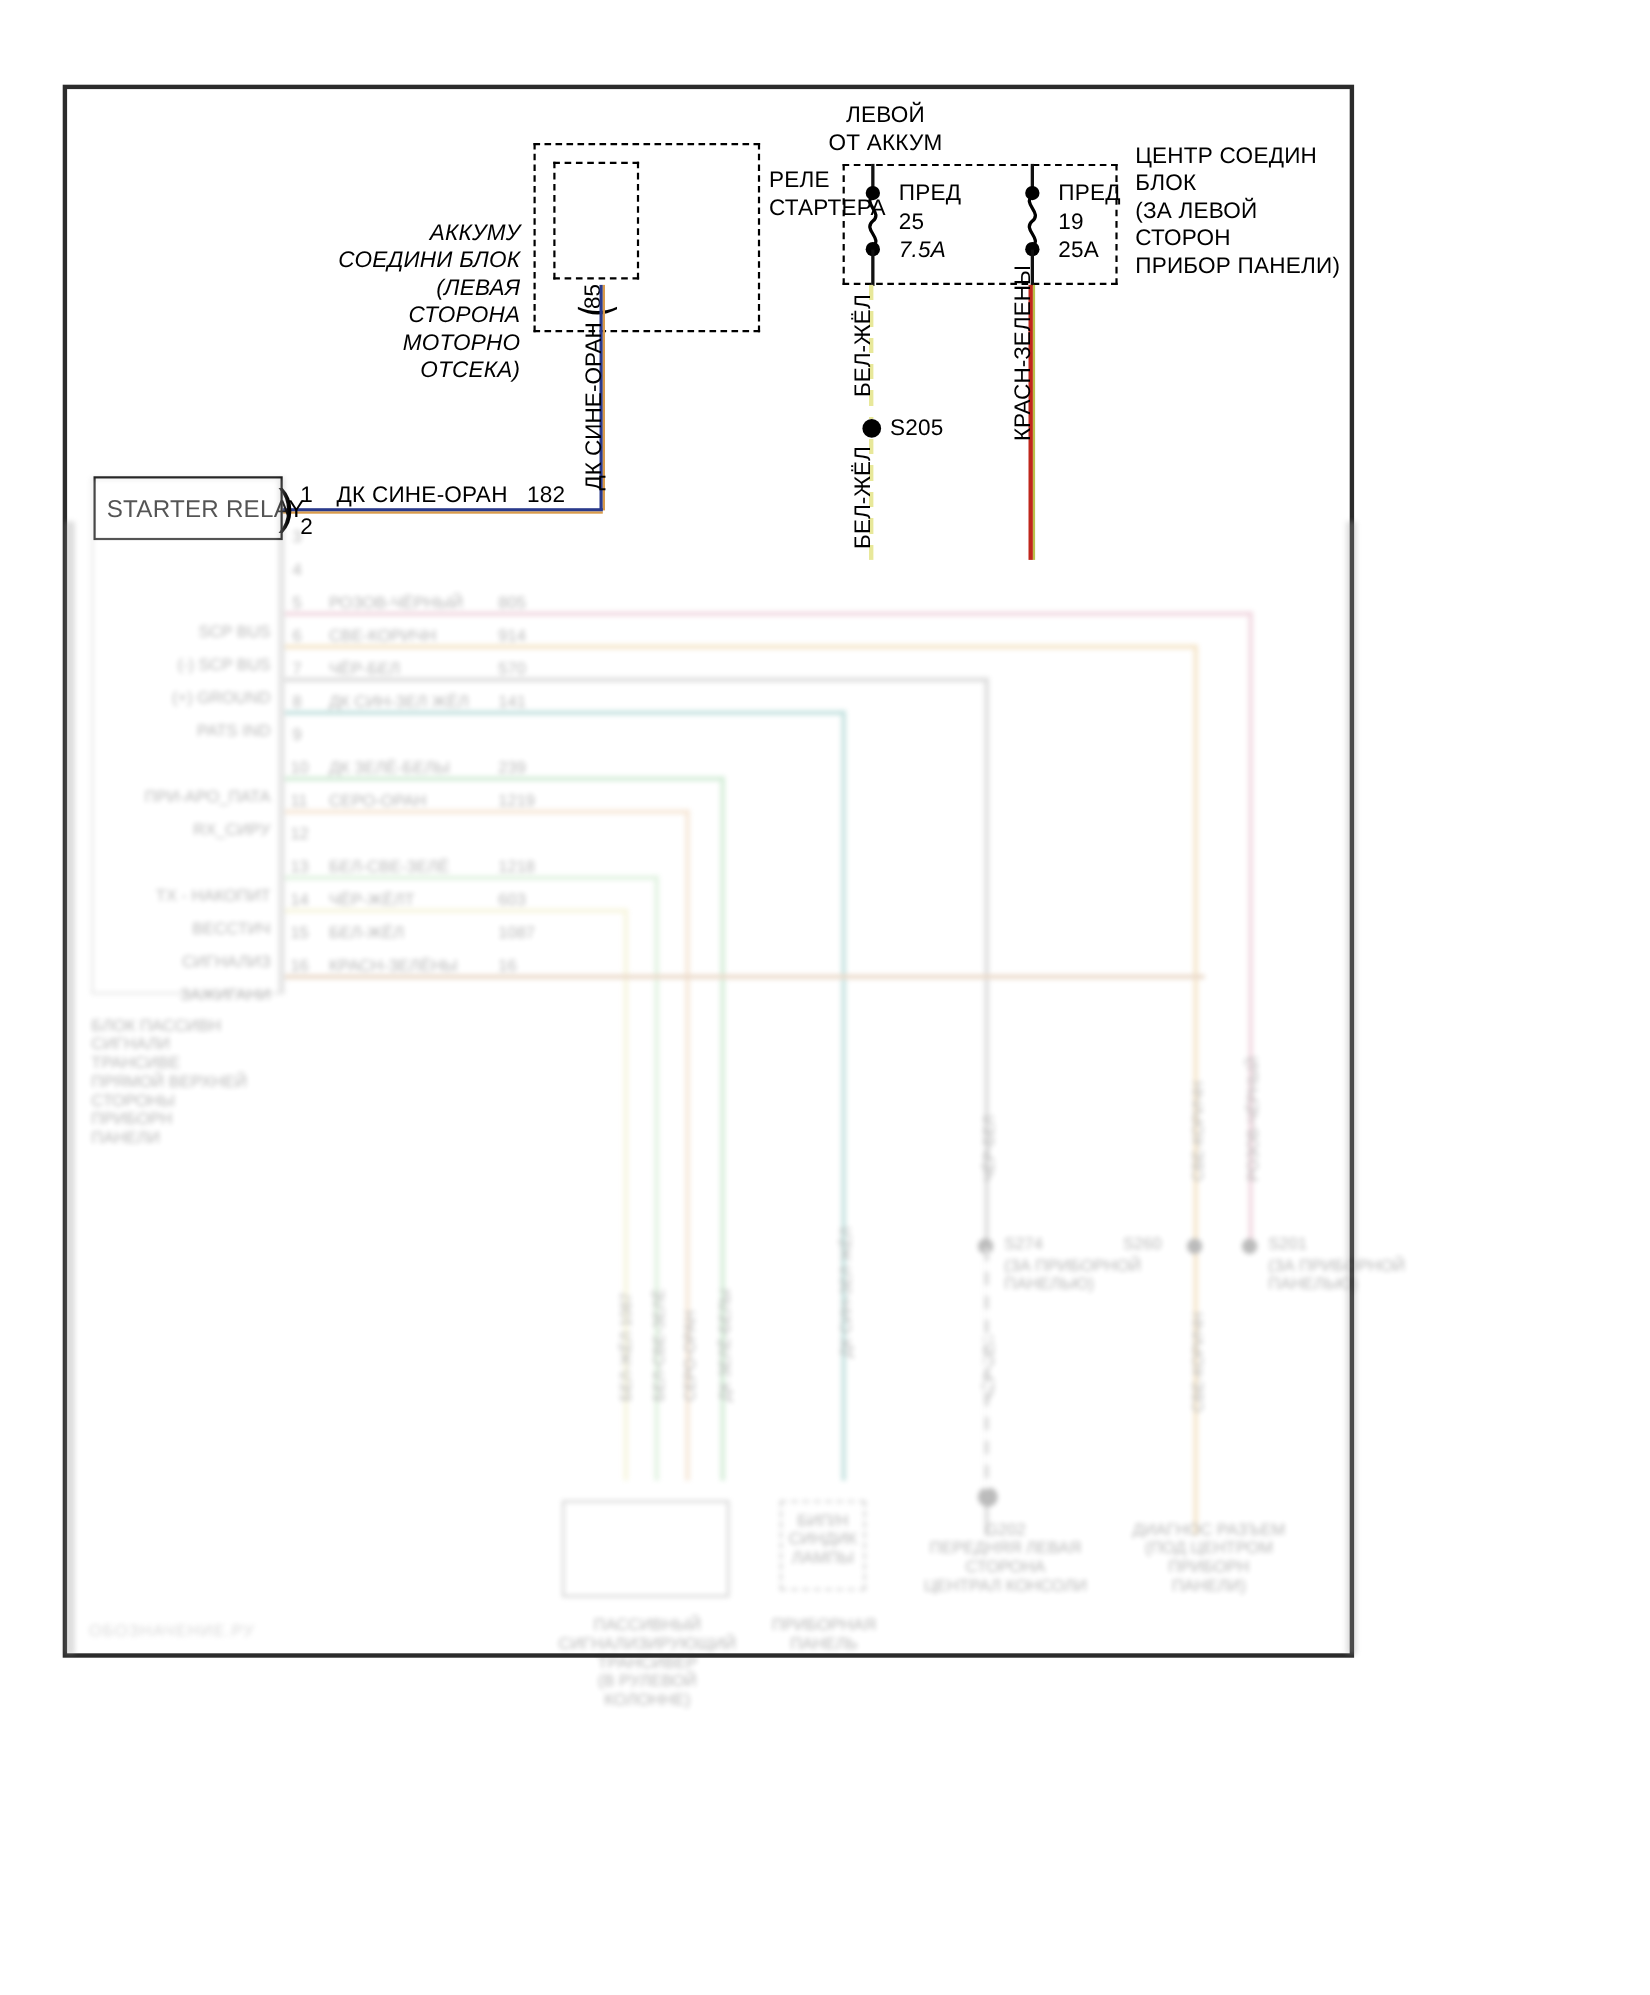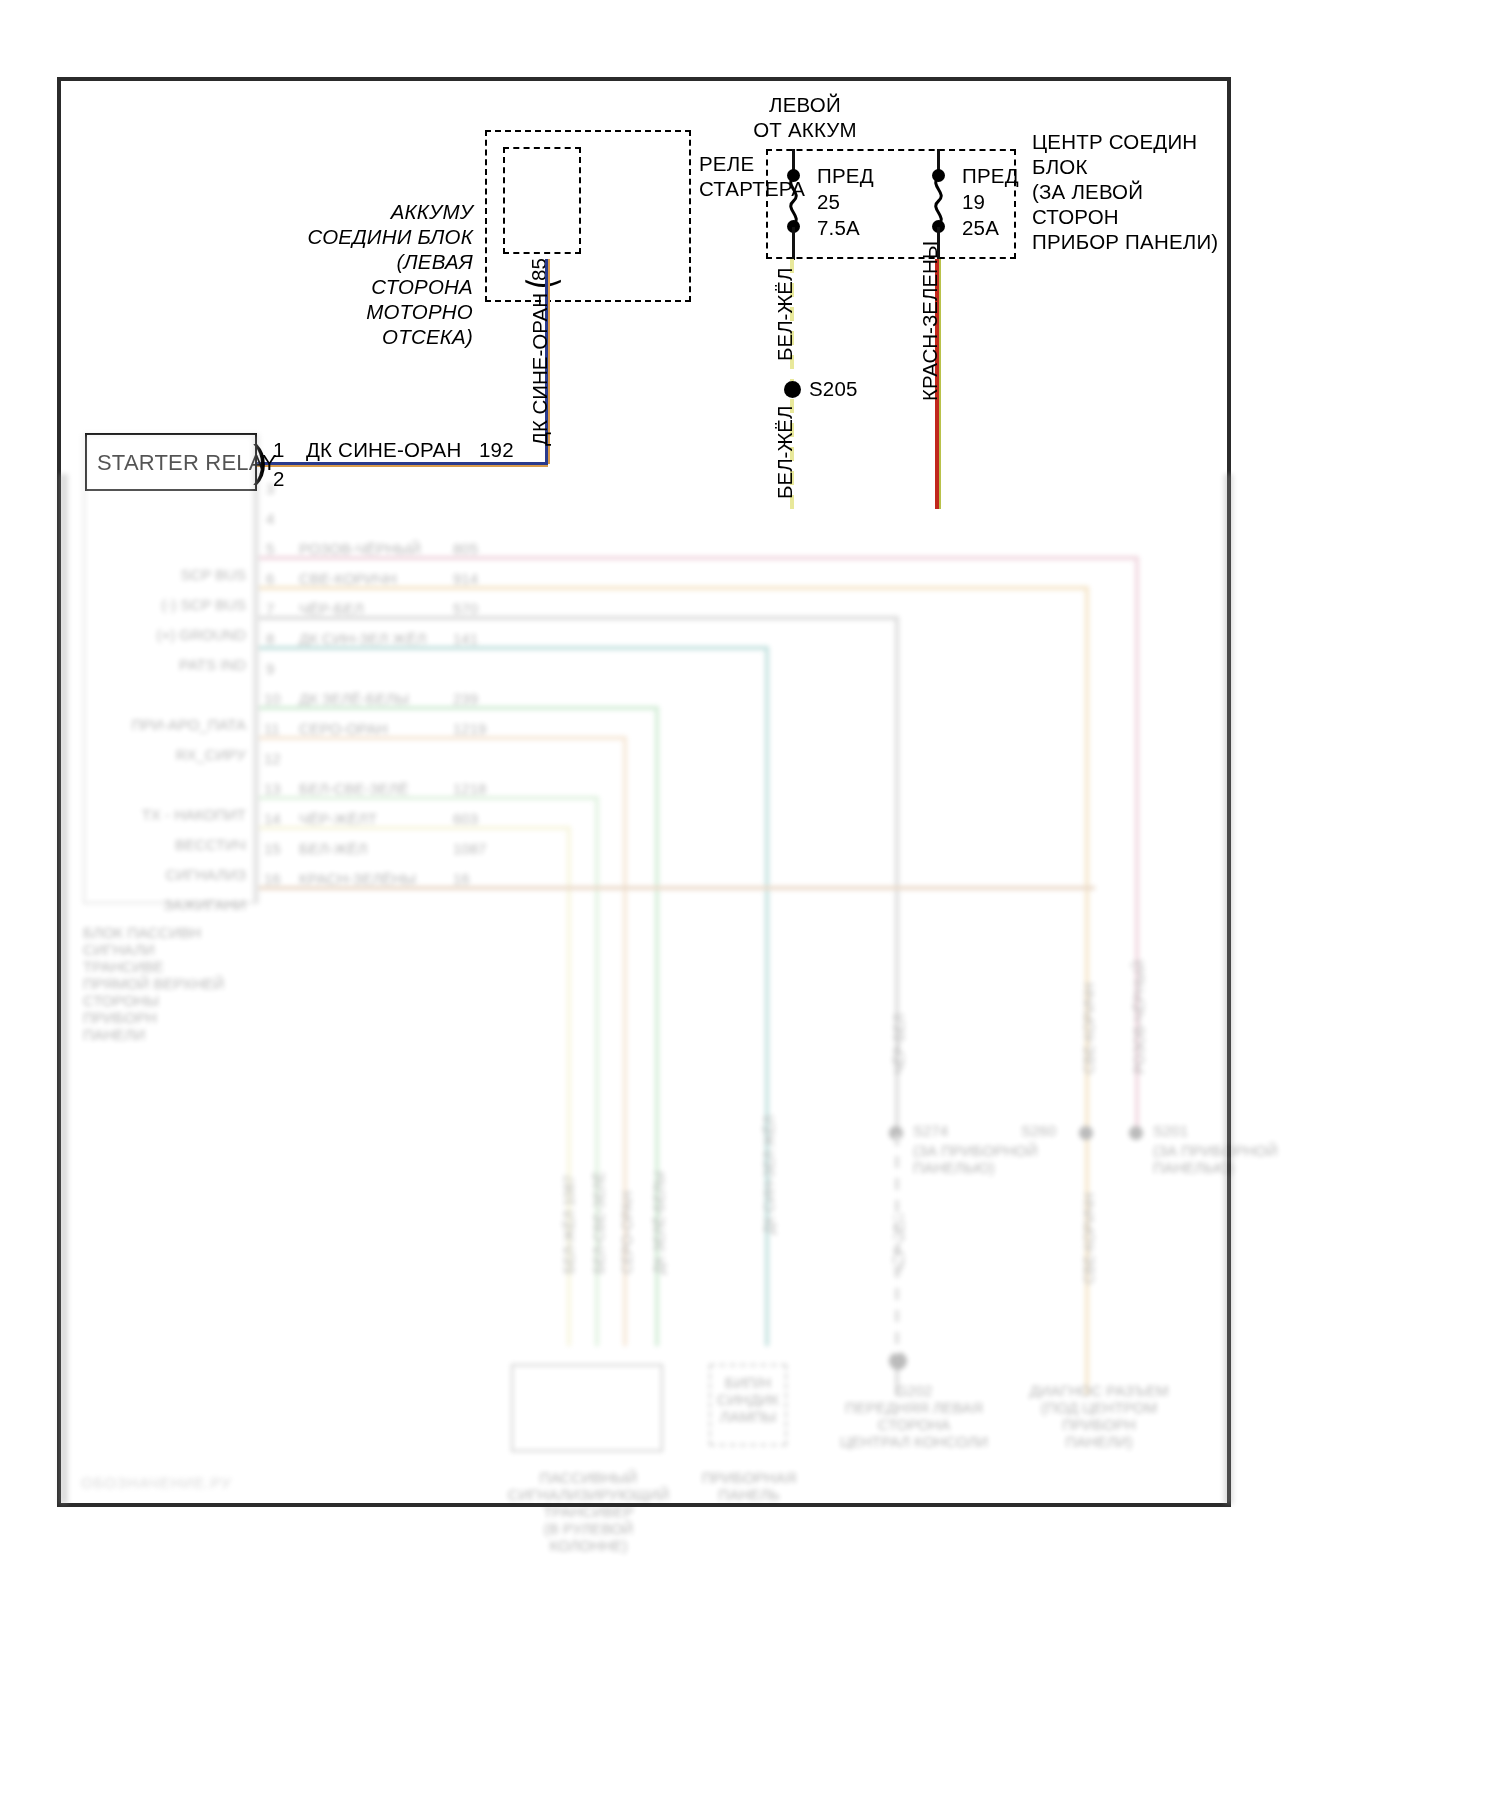--- a/index.html
+++ b/index.html
@@ -88,21 +88,21 @@
   <div class="vwire blk" style="left:731px;top:68px;height:25px;"></div>
   <div class="fuse-dot" style="left:726px;top:88px;"></div>
   <svg style="position:absolute;left:722px;top:96px;width:22px;height:48px;" viewBox="0 0 22 48">
     <path d="M10.5 0 C 1 9, 20 16, 10.5 24 C 1 32, 20 39, 10.5 48" fill="none" stroke="#000" stroke-width="3"></path>
   </svg>
   <div class="fuse-dot" style="left:726px;top:139px;"></div>
   <div class="vwire blk" style="left:731px;top:146px;height:33px;"></div>
 
   <div class="lbl" style="left:756px;top:82px;">ПРЕД</div>
   <div class="lbl" style="left:756px;top:108px;">25</div>
-  <div class="lbl" style="left:756px;top:134px;">7.5A</div>
+  <div class="lbl" style="left:756px;top:134px;font-style:italic;">7.5A</div>
 
   <div style="position:absolute;left:729px;top:178px;width:4px;height:122px;
               background:repeating-linear-gradient(to bottom,#e8e89a 0 14px,#ffffff 14px 24px);"></div>
   <div class="splice-dot" style="left:723px;top:300px;"></div>
   <div class="lbl" style="left:748px;top:295px;">S205</div>
   <div style="position:absolute;left:729px;top:318px;width:4px;height:110px;
               background:repeating-linear-gradient(to bottom,#e8e89a 0 14px,#ffffff 14px 24px);"></div>
 
   <div class="vlbl" style="left:712px;top:280px;">БЕЛ-ЖЁЛ</div>
   <div class="vlbl" style="left:712px;top:418px;">БЕЛ-ЖЁЛ</div>
@@ -122,21 +122,21 @@
   <div class="vwire" style="left:874px;top:178px;width:4px;height:250px;background:#c0271c;"></div>
   <div class="vwire" style="left:878px;top:178px;width:2px;height:250px;background:#b9c24a;"></div>
   <div class="vlbl" style="left:857px;top:320px;">КРАСН-ЗЕЛЕНЫ</div>
 
   <div class="solidbox" style="left:24px;top:352px;width:172px;height:58px;"></div>
   <div class="lbl" style="left:36px;top:369px;font-size:22px;">STARTER RELAY</div>
   <div class="arc" style="left:192px;top:358px;font-size:44px;line-height:44px;">)</div>
 
   <div class="lbl" style="left:212px;top:356px;">1</div>
   <div class="lbl" style="left:245px;top:356px;">ДК СИНЕ-ОРАН</div>
-  <div class="lbl" style="left:418px;top:356px;">192</div>
+  <div class="lbl" style="left:418px;top:356px;">182</div>
   <div class="lbl" style="left:212px;top:385px;">2</div>
 
   <div id="faded">
 
     <div class="sidebar" style="left:-2px;top:0;width:9px;height:1030px;"></div>
     <div class="sidebar" style="left:1163px;top:0;width:9px;height:1030px;"></div>
 
     <div class="fbox" style="left:22px;top:-40px;width:172px;height:470px;border-color:#b5b5b5;"></div>
     <div class="fbox" style="left:192px;top:-40px;width:6px;height:470px;border:none;background:#b5b5b5;"></div>
 

